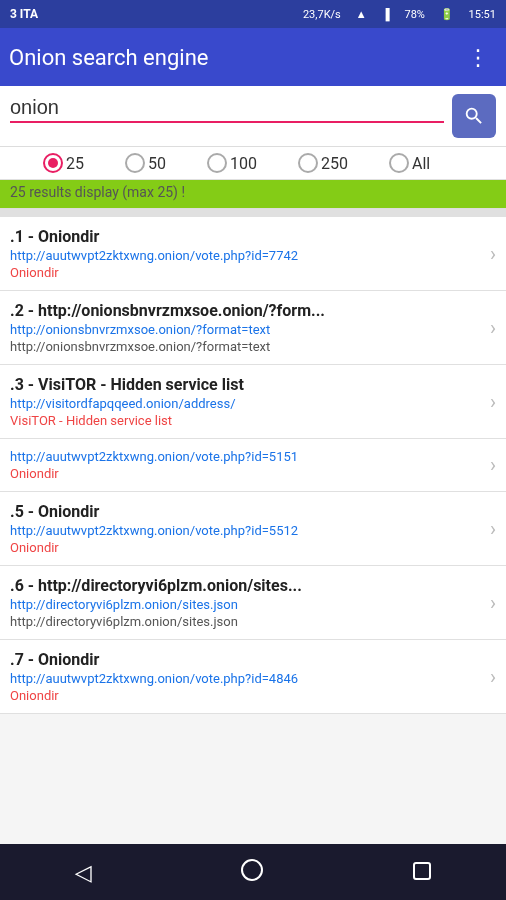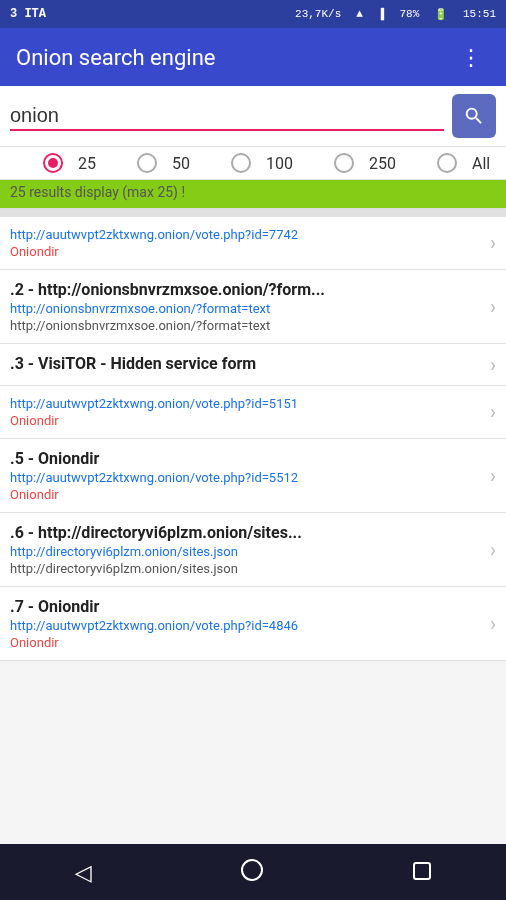--- a/index.html
+++ b/index.html
@@ -15,57 +15,55 @@
     
     .status-bar {
       background: #2c3e9e;
       color: white;
       height: 28px;
       display: flex;
       align-items: center;
       justify-content: space-between;
       padding: 0 10px;
       font-size: 12px;
-      font-family: Liberation Mono, monospace;
     }
     .status-left { font-weight: bold; }
     .status-right {
       display: flex;
       align-items: center;
       gap: 15px;
       font-size: 11px;
     }
 
     
     .app-bar {
       background: #3949cc;
       color: white;
       height: 58px;
       display: flex;
       align-items: center;
       justify-content: space-between;
-      padding: 0 16px;
+      padding: 0 9px;
     }
     .app-title {
       font-size: 22px;
       font-weight: 400;
       color: white;
     }
     .menu-icon {
       font-size: 22px;
       color: white;
       cursor: pointer;
       padding: 8px;
     }
 
     
     .search-container {
       background: white;
       display: flex;
-      align-items: center;
       padding: 8px 10px;
       border-bottom: 1px solid #ddd;
     }
     .search-input-wrap {
       flex: 1;
       position: relative;
     }
     .search-input {
       width: 100%;
       border: none;
@@ -95,21 +93,21 @@
       background: white;
       display: flex;
       align-items: center;
       padding: 6px 10px;
       gap: 8px;
       border-bottom: 1px solid #e0e0e0;
     }
     .radio-item {
       display: flex;
       align-items: center;
-      gap: 15px;
+      gap: 3px;
       cursor: pointer;
       padding-left: 33px;
     }
     .radio-circle {
       width: 20px;
       height: 20px;
       border-radius: 50%;
       border: 2px solid #aaa;
       display: flex;
       align-items: center;
@@ -276,32 +274,35 @@
 </div>
 
 <div class="results-info">
   <span>25 results display (max 25) !</span>
 </div>
 
 <div class="section-divider"></div>
 
 <div class="results-list" id="results-list" style="height: calc(900px - 28px - 58px - 56px - 52px - 36px - 28px - 8px);">
 <div class="result-item">
+      <div class="result-title">.1 - Oniondir</div>
       <div class="result-url">http://auutwvpt2zktxwng.onion/vote.php?id=7742</div>
       <div class="result-desc">Oniondir</div>
       <span class="chevron">›</span>
     </div>
     <div class="result-item">
       <div class="result-title">.2 - http://onionsbnvrzmxsoe.onion/?form...</div>
       <div class="result-url">http://onionsbnvrzmxsoe.onion/?format=text</div>
       <div class="result-url2">http://onionsbnvrzmxsoe.onion/?format=text</div>
       <span class="chevron">›</span>
     </div>
     <div class="result-item">
-      <div class="result-title">.3 - VisiTOR - Hidden service form</div>
+      <div class="result-title">.3 - VisiTOR - Hidden service list</div>
+      <div class="result-url">http://visitordfapqqeed.onion/address/</div>
+      <div class="result-desc">VisiTOR - Hidden service list</div>
       <span class="chevron">›</span>
     </div>
     <div class="result-item">
       <div class="result-url">http://auutwvpt2zktxwng.onion/vote.php?id=5151</div>
       <div class="result-desc">Oniondir</div>
       <span class="chevron">›</span>
     </div>
     <div class="result-item">
       <div class="result-title">.5 - Oniondir</div>
       <div class="result-url">http://auutwvpt2zktxwng.onion/vote.php?id=5512</div>

